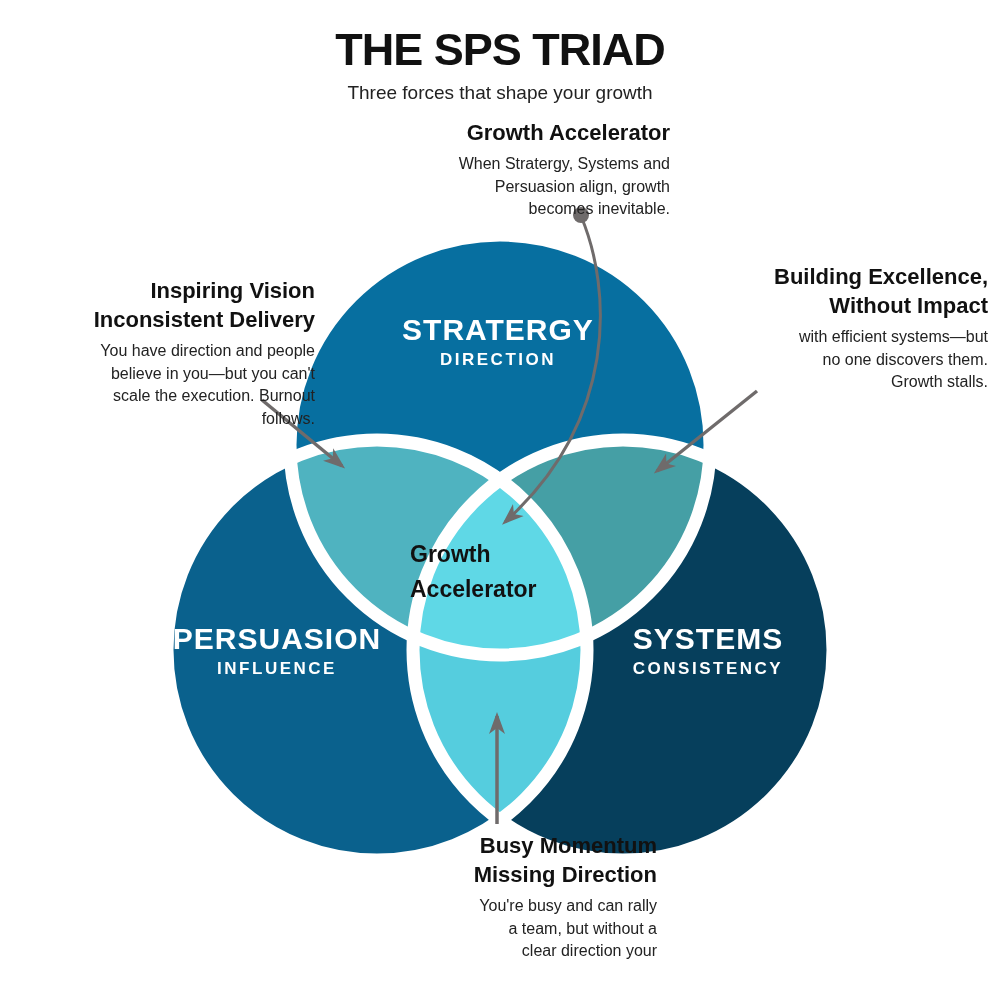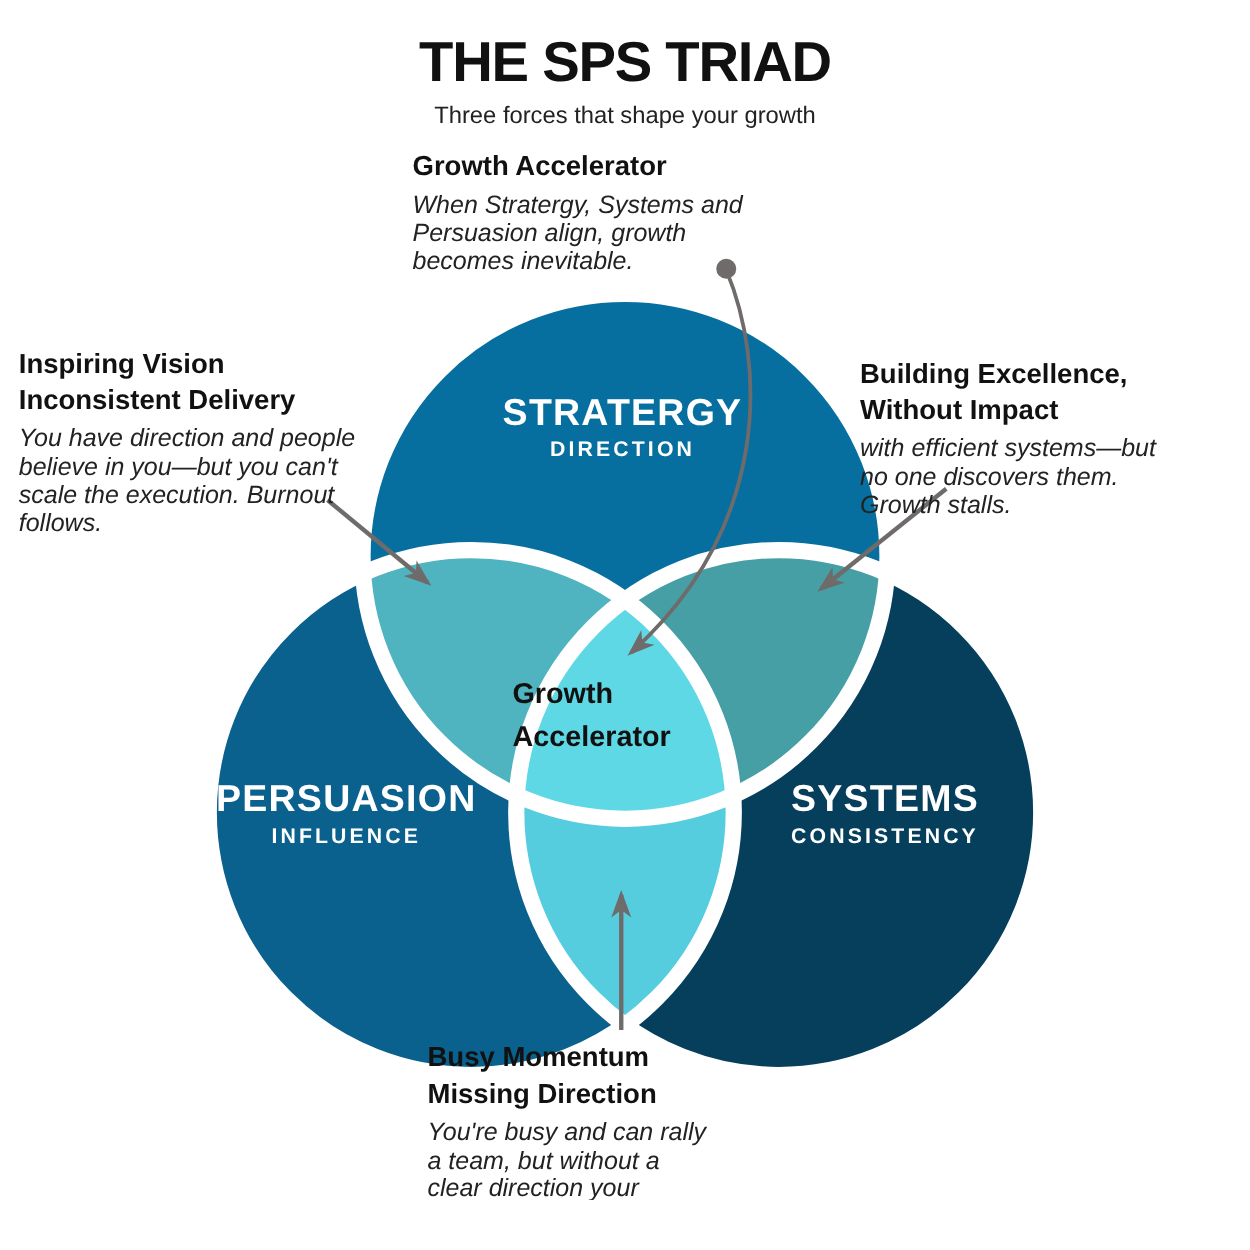--- a/index.html
+++ b/index.html
@@ -47,40 +47,39 @@
   .venn text {
     font-family: "Liberation Sans", sans-serif;
     font-weight: bold;
     fill: #ffffff;
     text-anchor: middle;
   }
   .circle-label { font-size: 30px; letter-spacing: 1px; }
   .circle-sublabel { font-size: 17px; letter-spacing: 2.5px; }
   .annotation {
     position: absolute;
-    text-align: left;
+    text-align: right;
     z-index: 2;
     color: #222222;
   }
   .annotation .head {
     font-size: 22px;
     font-weight: bold;
     line-height: 29px;
     color: #111111;
   }
   .annotation .body {
     margin-top: 6px;
-    font-size: 20px;
+    font-size: 16px;
     line-height: 22.5px;
     color: #222222;
-    font-style: italic;
   }
   .ann-top    { left: 330px; top: 118px; width: 340px; }
   .ann-left   { left: 15px;  top: 276px; width: 300px; }
-  .ann-right  { left: 688px; top: 284px; width: 300px; }
+  .ann-right  { left: 688px; top: 262px; width: 300px; }
   .ann-bottom { left: 342px; top: 831px; width: 315px; }
   .center-label {
     position: absolute;
     left: 410px;
     top: 537px;
     width: 180px;
     text-align: left;
     z-index: 2;
     font-size: 23px;
     font-weight: bold;

